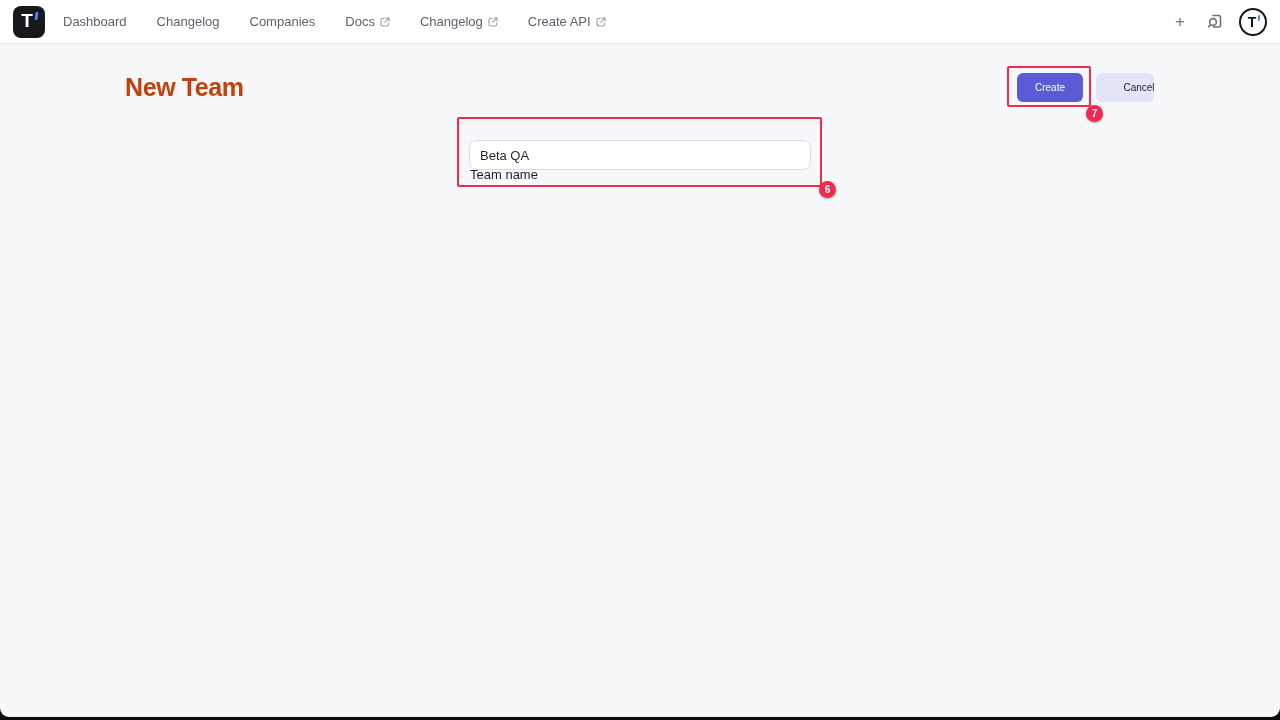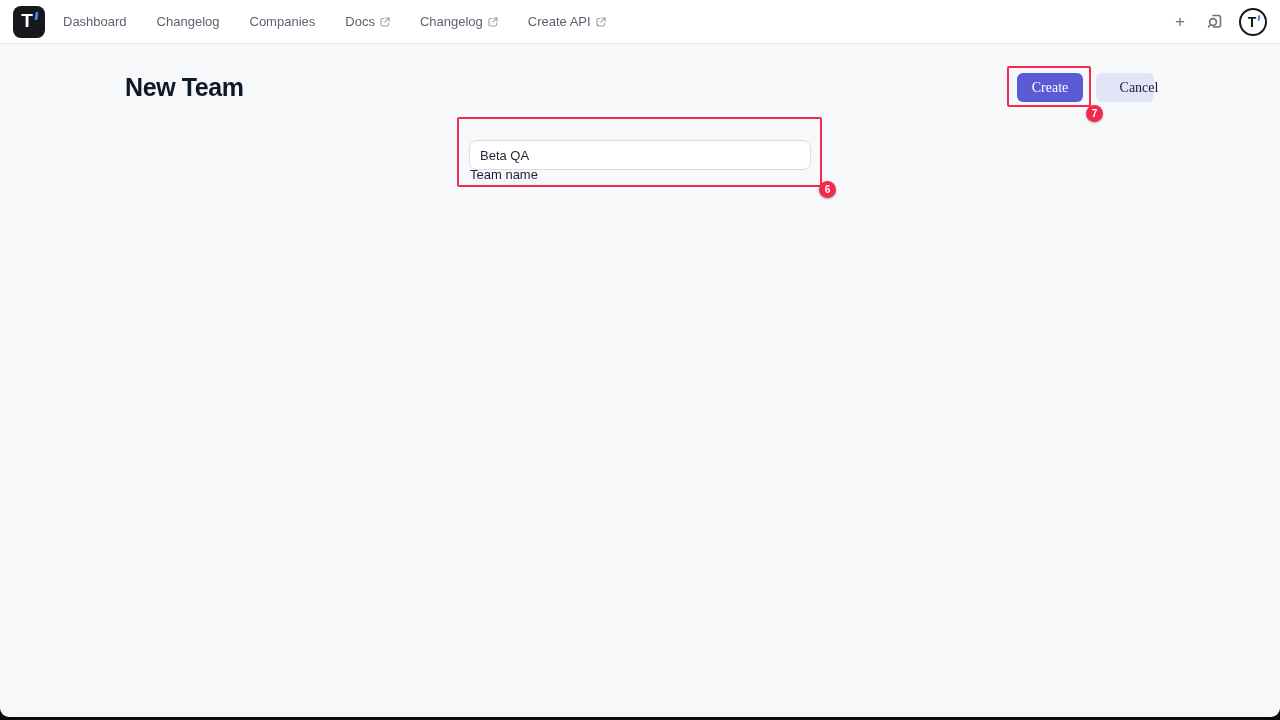--- a/index.html
+++ b/index.html
@@ -57,27 +57,27 @@
     border: 2px solid #17181c; background: #ffffff;
     display: flex; align-items: center; justify-content: center;
     cursor: pointer;
   }
   .avatar .logo-letter { color: #17181c; font-size: 14px; left: -1px; top: 0; }
   .avatar .logo-letter .accent { width: 2px; height: 6px; right: -4px; top: 0; }
 
   
   .page-title {
     position: absolute; left: 125px; top: 72px;
-    font-size: 25px; font-weight: 700; color: #0f172a;
+    font-size: 25px; font-weight: 700; color: #c2410c;
     letter-spacing: -0.4px; line-height: 30px;
   }
   .btn {
     position: absolute; top: 73px; height: 29px;
-    border: none; border-radius: 6px; font-size: 14px;
-    font-family: Liberation Serif, serif;
+    border: none; border-radius: 6px; font-size: 10px;
+    font-family: Liberation Sans, sans-serif;
     display: flex; align-items: center; justify-content: center;
     cursor: pointer;
   }
   .btn-create {
     left: 1017px; width: 66px;
     background: var(--accent, #5b5bd6); color: #ffffff;
   }
   .btn-cancel {
     left: 1096px; width: 58px;
     background: var(--cancel-bg, #e3e4f8); color: #1d212b; padding-left: 28px;

